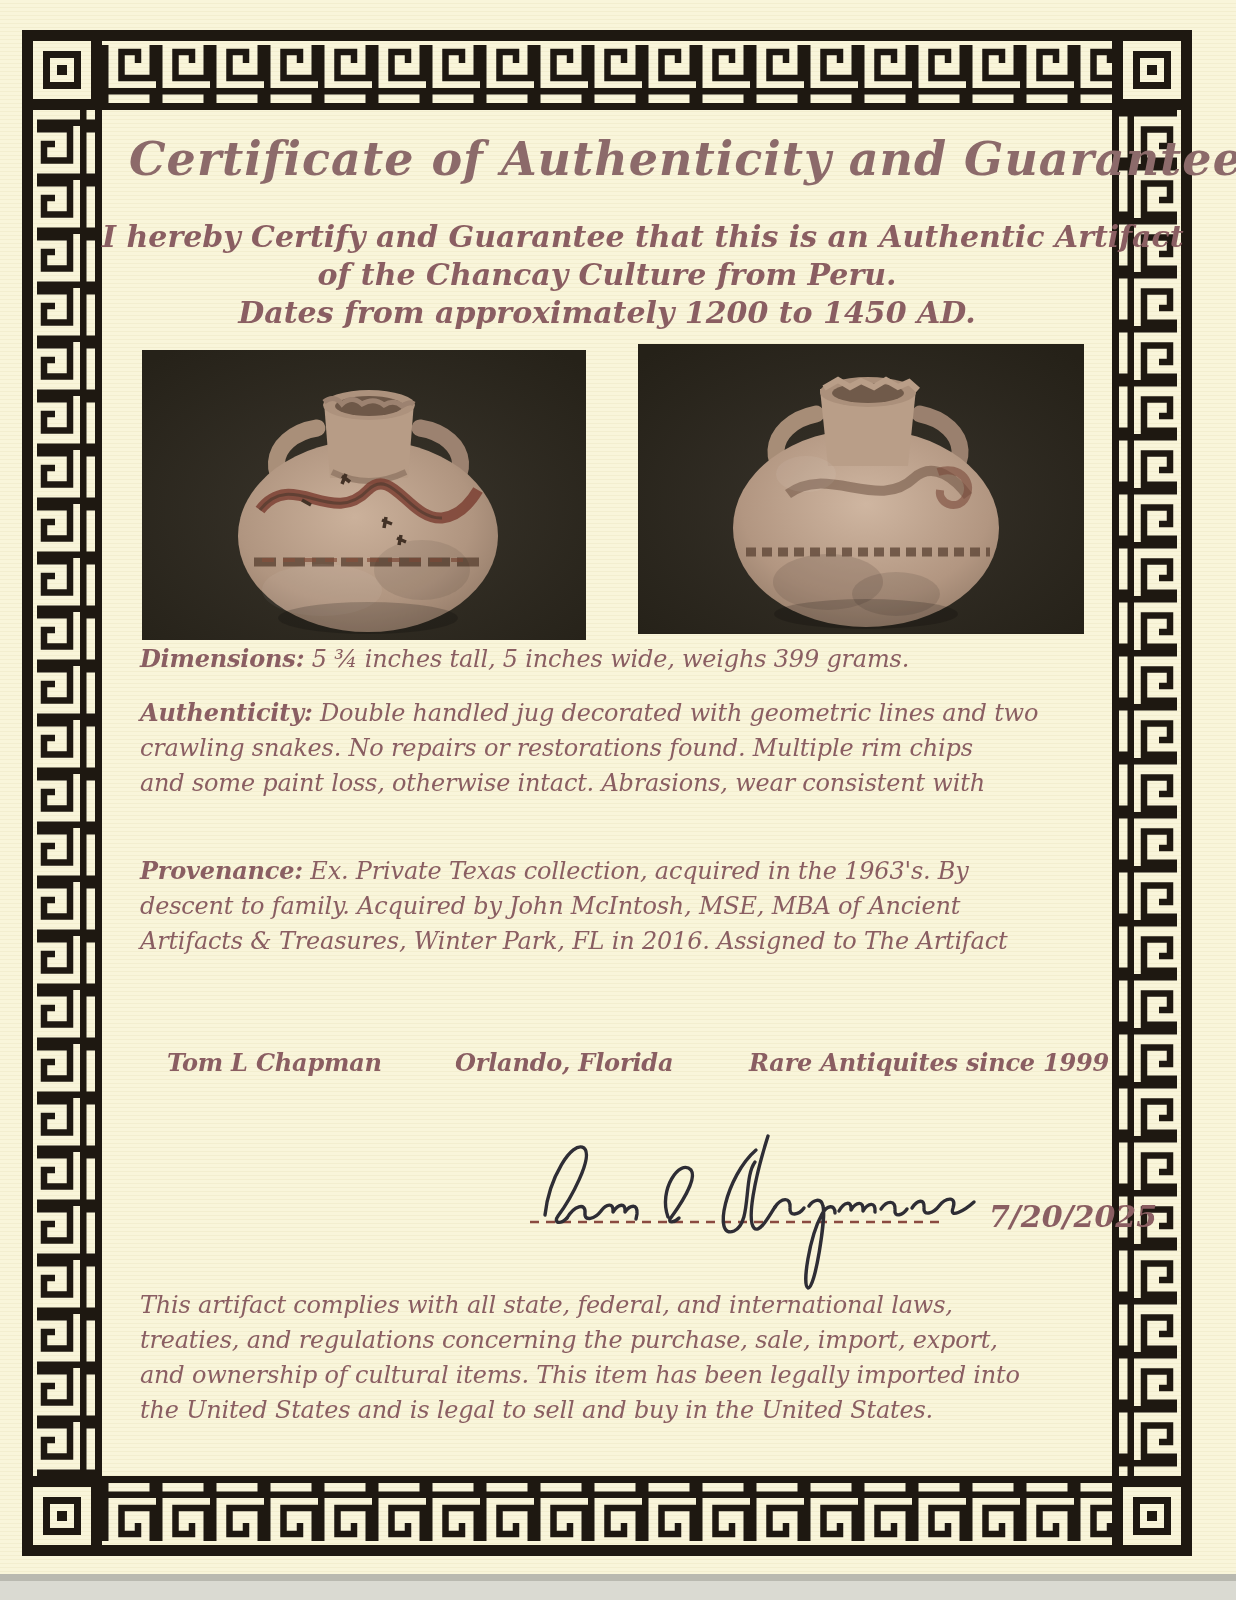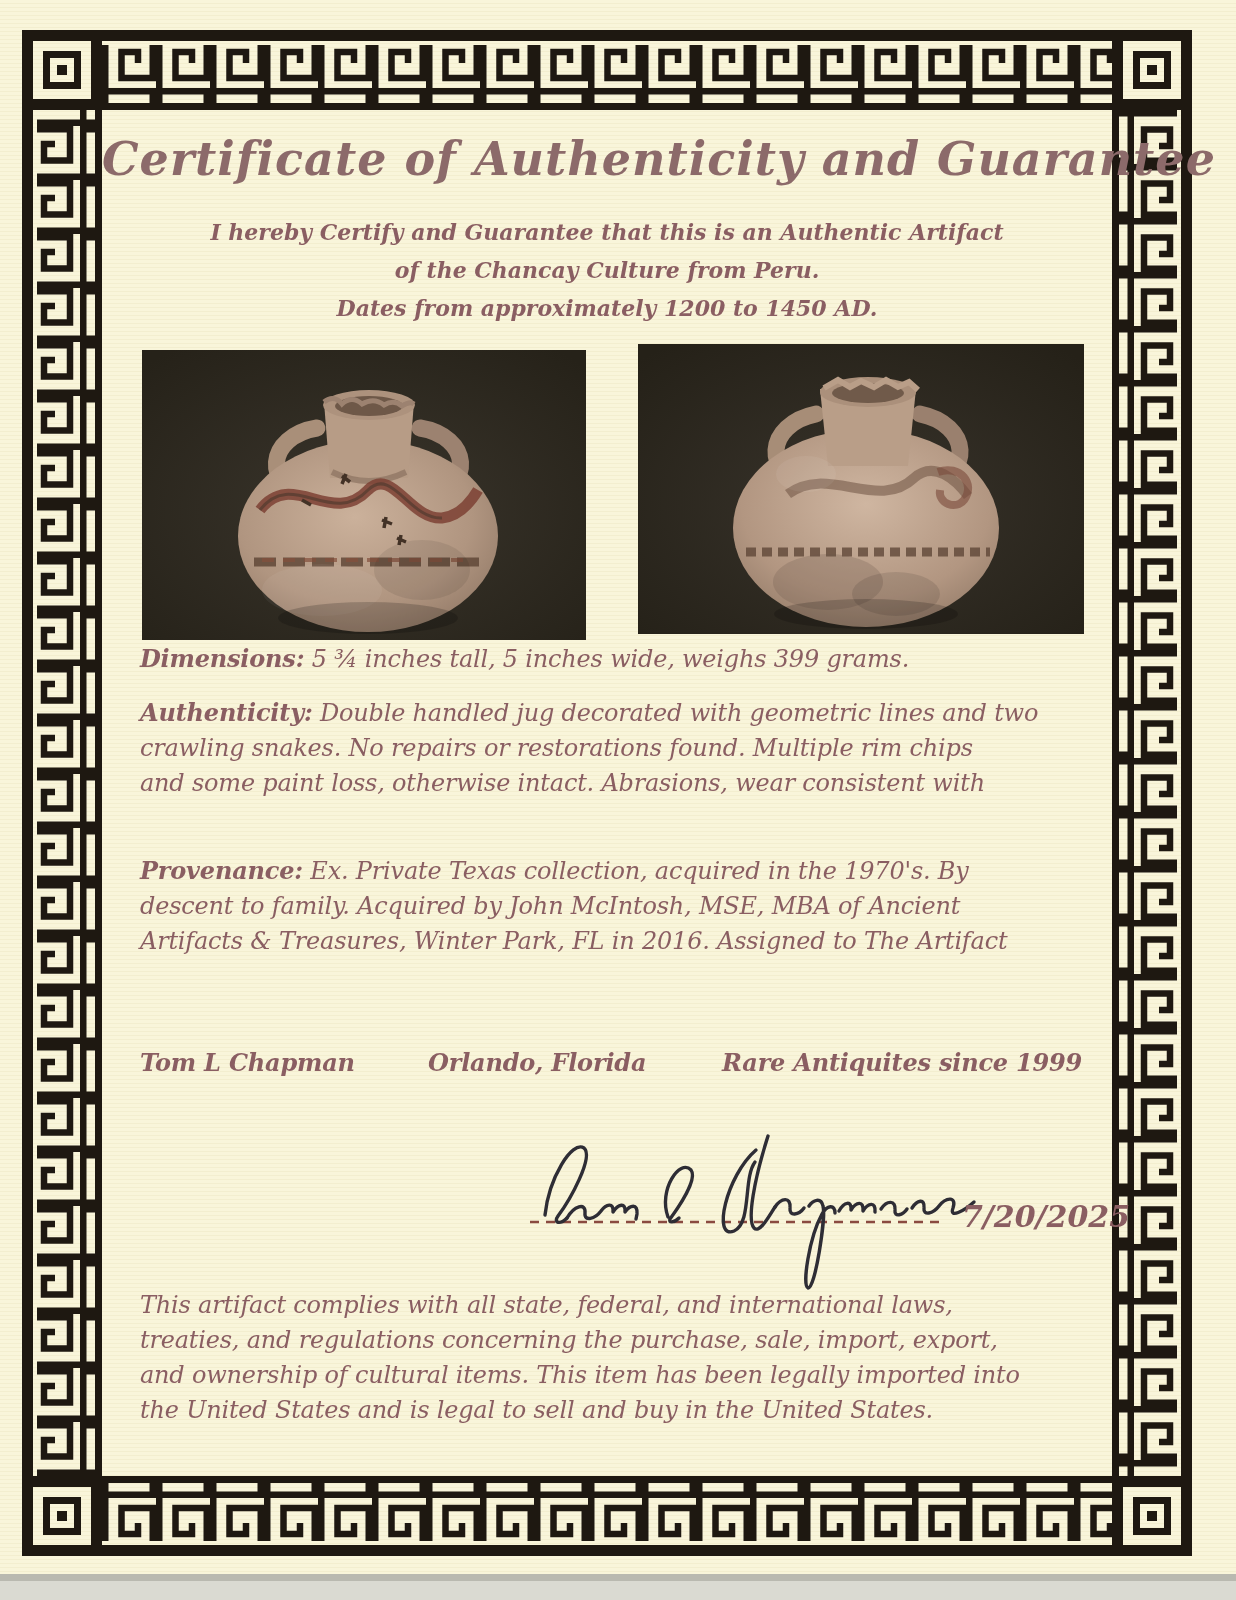--- a/index.html
+++ b/index.html
@@ -3,24 +3,24 @@
 <meta charset="utf-8">
 <style>
   html,body{margin:0;padding:0;background:#e8e8e0;}
   .page{
     position:relative;width:1236px;height:1600px;overflow:hidden;
     background:repeating-linear-gradient(180deg,#f9f5da 0px,#f9f5da 3px,#f3eecf 3px,#f3eecf 4px);
     font-family:"DejaVu Serif","Liberation Serif",serif;
   }
   .abs{position:absolute;}
   .txt{position:absolute;font-style:italic;color:#8a5e62;white-space:nowrap;line-height:1.1;}
-  .bold{font-weight:bold;}
+  .bold{font-weight:bold;margin-left:27px;}
   .center{left:102px;width:1010px;text-align:center;}
   .title{font-size:46px;letter-spacing:1px;color:#8c6a6a;}
-  .sub{font-size:22px;font-weight:bold;text-align:center;}
+  .sub{font-size:30px;font-weight:bold;text-align:center;}
   .body{font-size:24px;letter-spacing:-0.2px;}
   .lead{font-weight:bold;}
   .photo-frame{position:absolute;background:#2b2722;}
   .scanline-bottom-dark{position:absolute;left:0;top:1574px;width:1236px;height:7px;background:#b9b9b0;}
   .scanline-bottom{position:absolute;left:0;top:1581px;width:1236px;height:19px;background:#dadad2;}
 </style>
 </head>
 <body>
 
 <div class="page">
@@ -142,21 +142,21 @@
     <span class="lead">Dimensions:</span><span> 5 ¾ inches tall, 5 inches wide, weighs 399 grams.</span>
   </div>
 
   <div class="txt body" style="left:140px;top:700px">
     <span class="lead">Authenticity:</span><span> Double handled jug decorated with geometric lines and two</span>
   </div>
   <div class="txt body" style="left:140px;top:735px">crawling snakes. No repairs or restorations found. Multiple rim chips</div>
   <div class="txt body" style="left:140px;top:770px">and some paint loss, otherwise intact. Abrasions, wear consistent with</div>
 
   <div class="txt body" style="left:140px;top:858px">
-    <span class="lead">Provenance:</span><span> Ex. Private Texas collection, acquired in the 1970's. By</span>
+    <span class="lead">Provenance:</span><span> Ex. Private Texas collection, acquired in the 1963's. By</span>
   </div>
   <div class="txt body" style="left:140px;top:893px">descent to family. Acquired by John McIntosh, MSE, MBA of Ancient</div>
   <div class="txt body" style="left:140px;top:928px">Artifacts &amp; Treasures, Winter Park, FL in 2016. Assigned to The Artifact</div>
 
   <div class="txt body bold" style="left:140px;top:1050px">Tom L Chapman</div>
   <div class="txt body bold" style="left:428px;top:1050px">Orlando, Florida</div>
   <div class="txt body bold" style="left:722px;top:1050px">Rare Antiquites since 1999</div>
 
 
   <svg class="abs" style="left:500px;top:1118px" width="560" height="190" viewBox="0 0 560 190">

